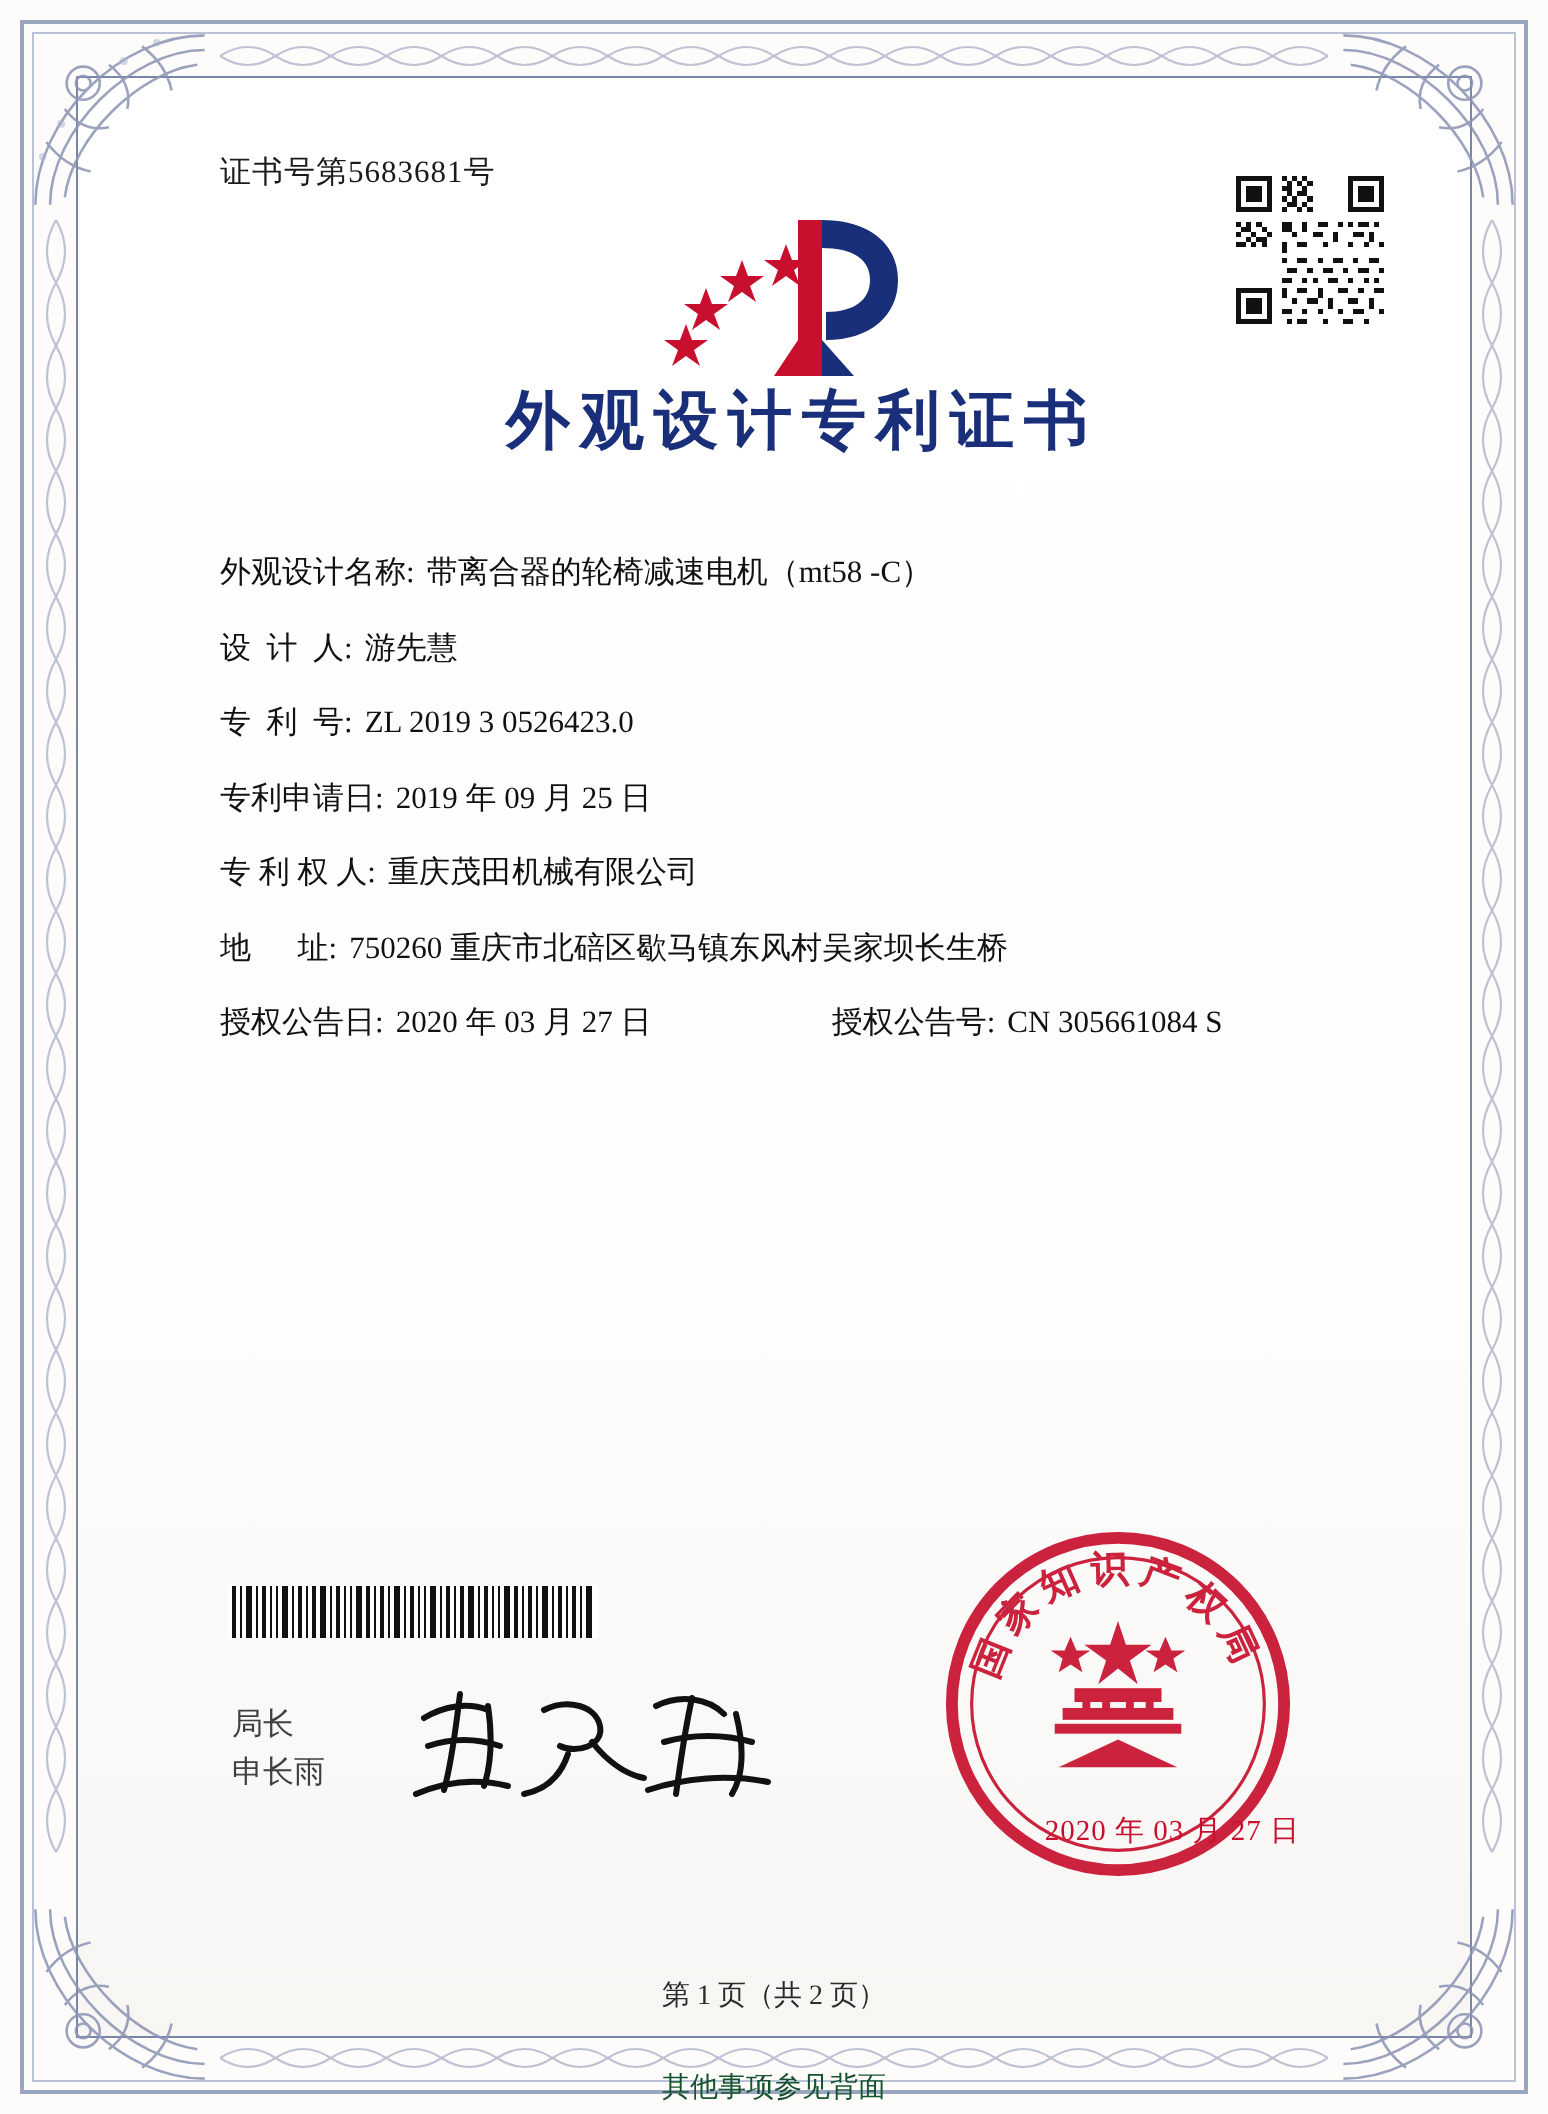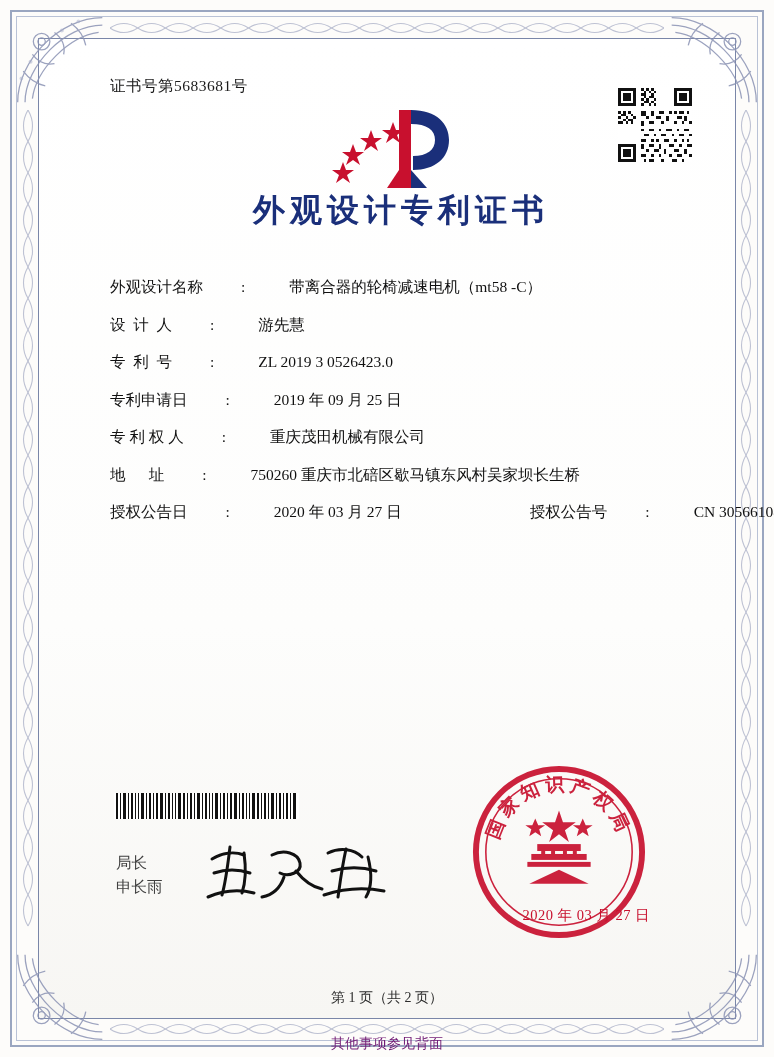--- a/index.html
+++ b/index.html
@@ -125,21 +125,20 @@
   .fields {
     margin: 46px 12px 0 22px;
     font-size: 15.5px;
     color: #111;
     line-height: 1.0;
   }
   .field-row {
     display: flex;
     align-items: flex-start;
     margin-bottom: 22px;
-    gap: 38px;
   }
   .field-label {
     white-space: pre;
     flex: 0 0 auto;
   }
   .field-colon {
     flex: 0 0 auto;
     padding-right: 6px;
   }
   .field-value {
@@ -219,21 +218,21 @@
     text-align: center;
     font-size: 14px;
     color: #2b2b2b;
   }
   .footer-note {
     position: absolute;
     left: 0; right: 0;
     bottom: 4px;
     text-align: center;
     font-size: 14px;
-    color: #701a75;
+    color: #14532d;
   }
 </style>
 </head>
 <body>
 
 <div class="page">
 
   <div class="frame-outer"></div>
   <div class="frame-mid"></div>
   <div class="frame-inner"></div>

